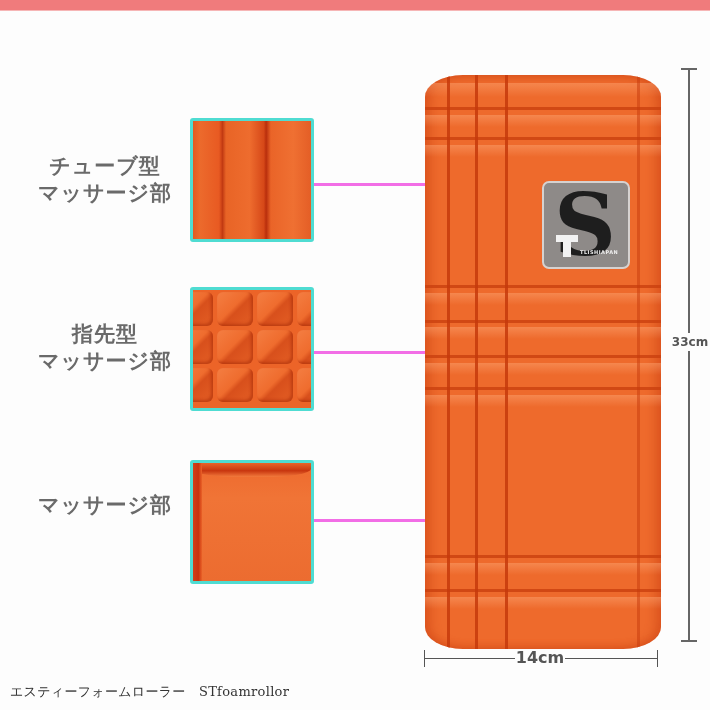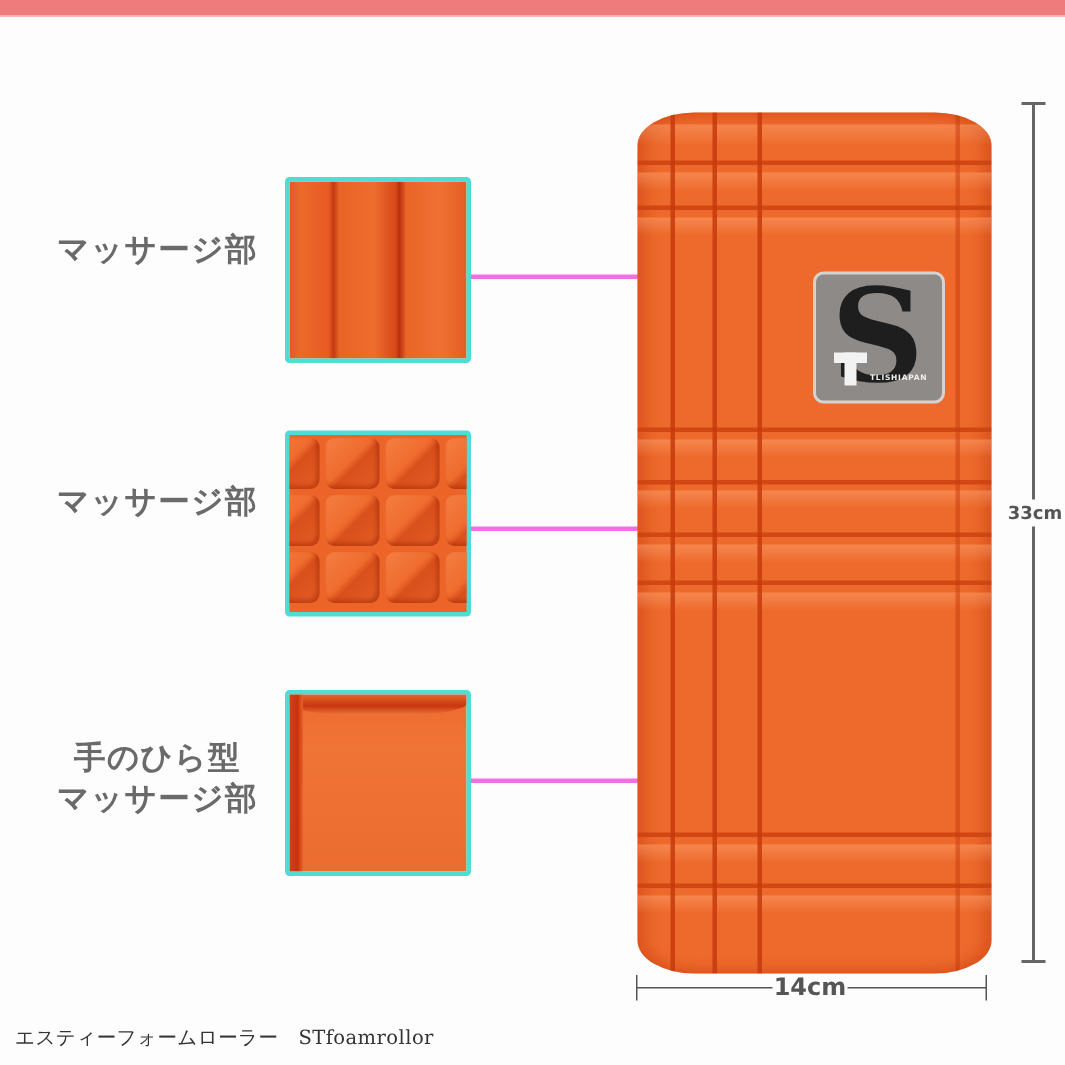--- a/index.html
+++ b/index.html
@@ -36,48 +36,49 @@
   .dim-h-cap{position:absolute;top:650px;width:1px;height:17px;background:#555;}
   .dim-h-label{position:absolute;left:515px;top:650px;width:50px;height:16px;background:#fdfdfd;color:#555;font-weight:bold;font-size:16px;text-align:center;line-height:16px;}
   .caption{position:absolute;left:10px;top:683px;font-family:"DejaVu Serif","Liberation Serif",serif;font-size:13px;color:#333;letter-spacing:.3px;}
 </style>
 </head>
 <body>
 
 <div class="top-band"></div>
 
 <div class="label" style="left:20px;top:153px;width:170px;">
+  <div>チューブ型</div>
   <div>マッサージ部</div>
 </div>
 <div class="thumb tube" style="left:190px;top:118px;"></div>
 <div class="callout-line" style="left:314px;top:183px;width:130px;"></div>
 <div class="callout-dot" style="left:442px;top:176px;"></div>
 
 <div class="label" style="left:20px;top:321px;width:170px;">
+  <div>指先型</div>
   <div>マッサージ部</div>
 </div>
 <div class="thumb finger" style="left:190px;top:287px;">
   <div class="cell" style="left:-16px;top:2px;"></div>
     <div class="cell" style="left:24px;top:2px;"></div>
     <div class="cell" style="left:64px;top:2px;"></div>
     <div class="cell" style="left:104px;top:2px;"></div>
   <div class="cell" style="left:-16px;top:40px;"></div>
     <div class="cell" style="left:24px;top:40px;"></div>
     <div class="cell" style="left:64px;top:40px;"></div>
     <div class="cell" style="left:104px;top:40px;"></div>
   <div class="cell" style="left:-16px;top:78px;"></div>
     <div class="cell" style="left:24px;top:78px;"></div>
     <div class="cell" style="left:64px;top:78px;"></div>
     <div class="cell" style="left:104px;top:78px;"></div>
 </div>
 <div class="callout-line" style="left:314px;top:351px;width:130px;"></div>
 <div class="callout-dot" style="left:443px;top:344px;"></div>
 
 <div class="label" style="left:20px;top:492px;width:170px;">
-  <div>手のひら型</div>
   <div>マッサージ部</div>
 </div>
 <div class="thumb palm" style="left:190px;top:460px;">
   <div class="edge-h"></div>
     <div class="edge-v"></div>
 </div>
 <div class="callout-line" style="left:314px;top:519px;width:168px;"></div>
 <div class="callout-dot" style="left:481px;top:512px;"></div>
 
 <div class="roller">

